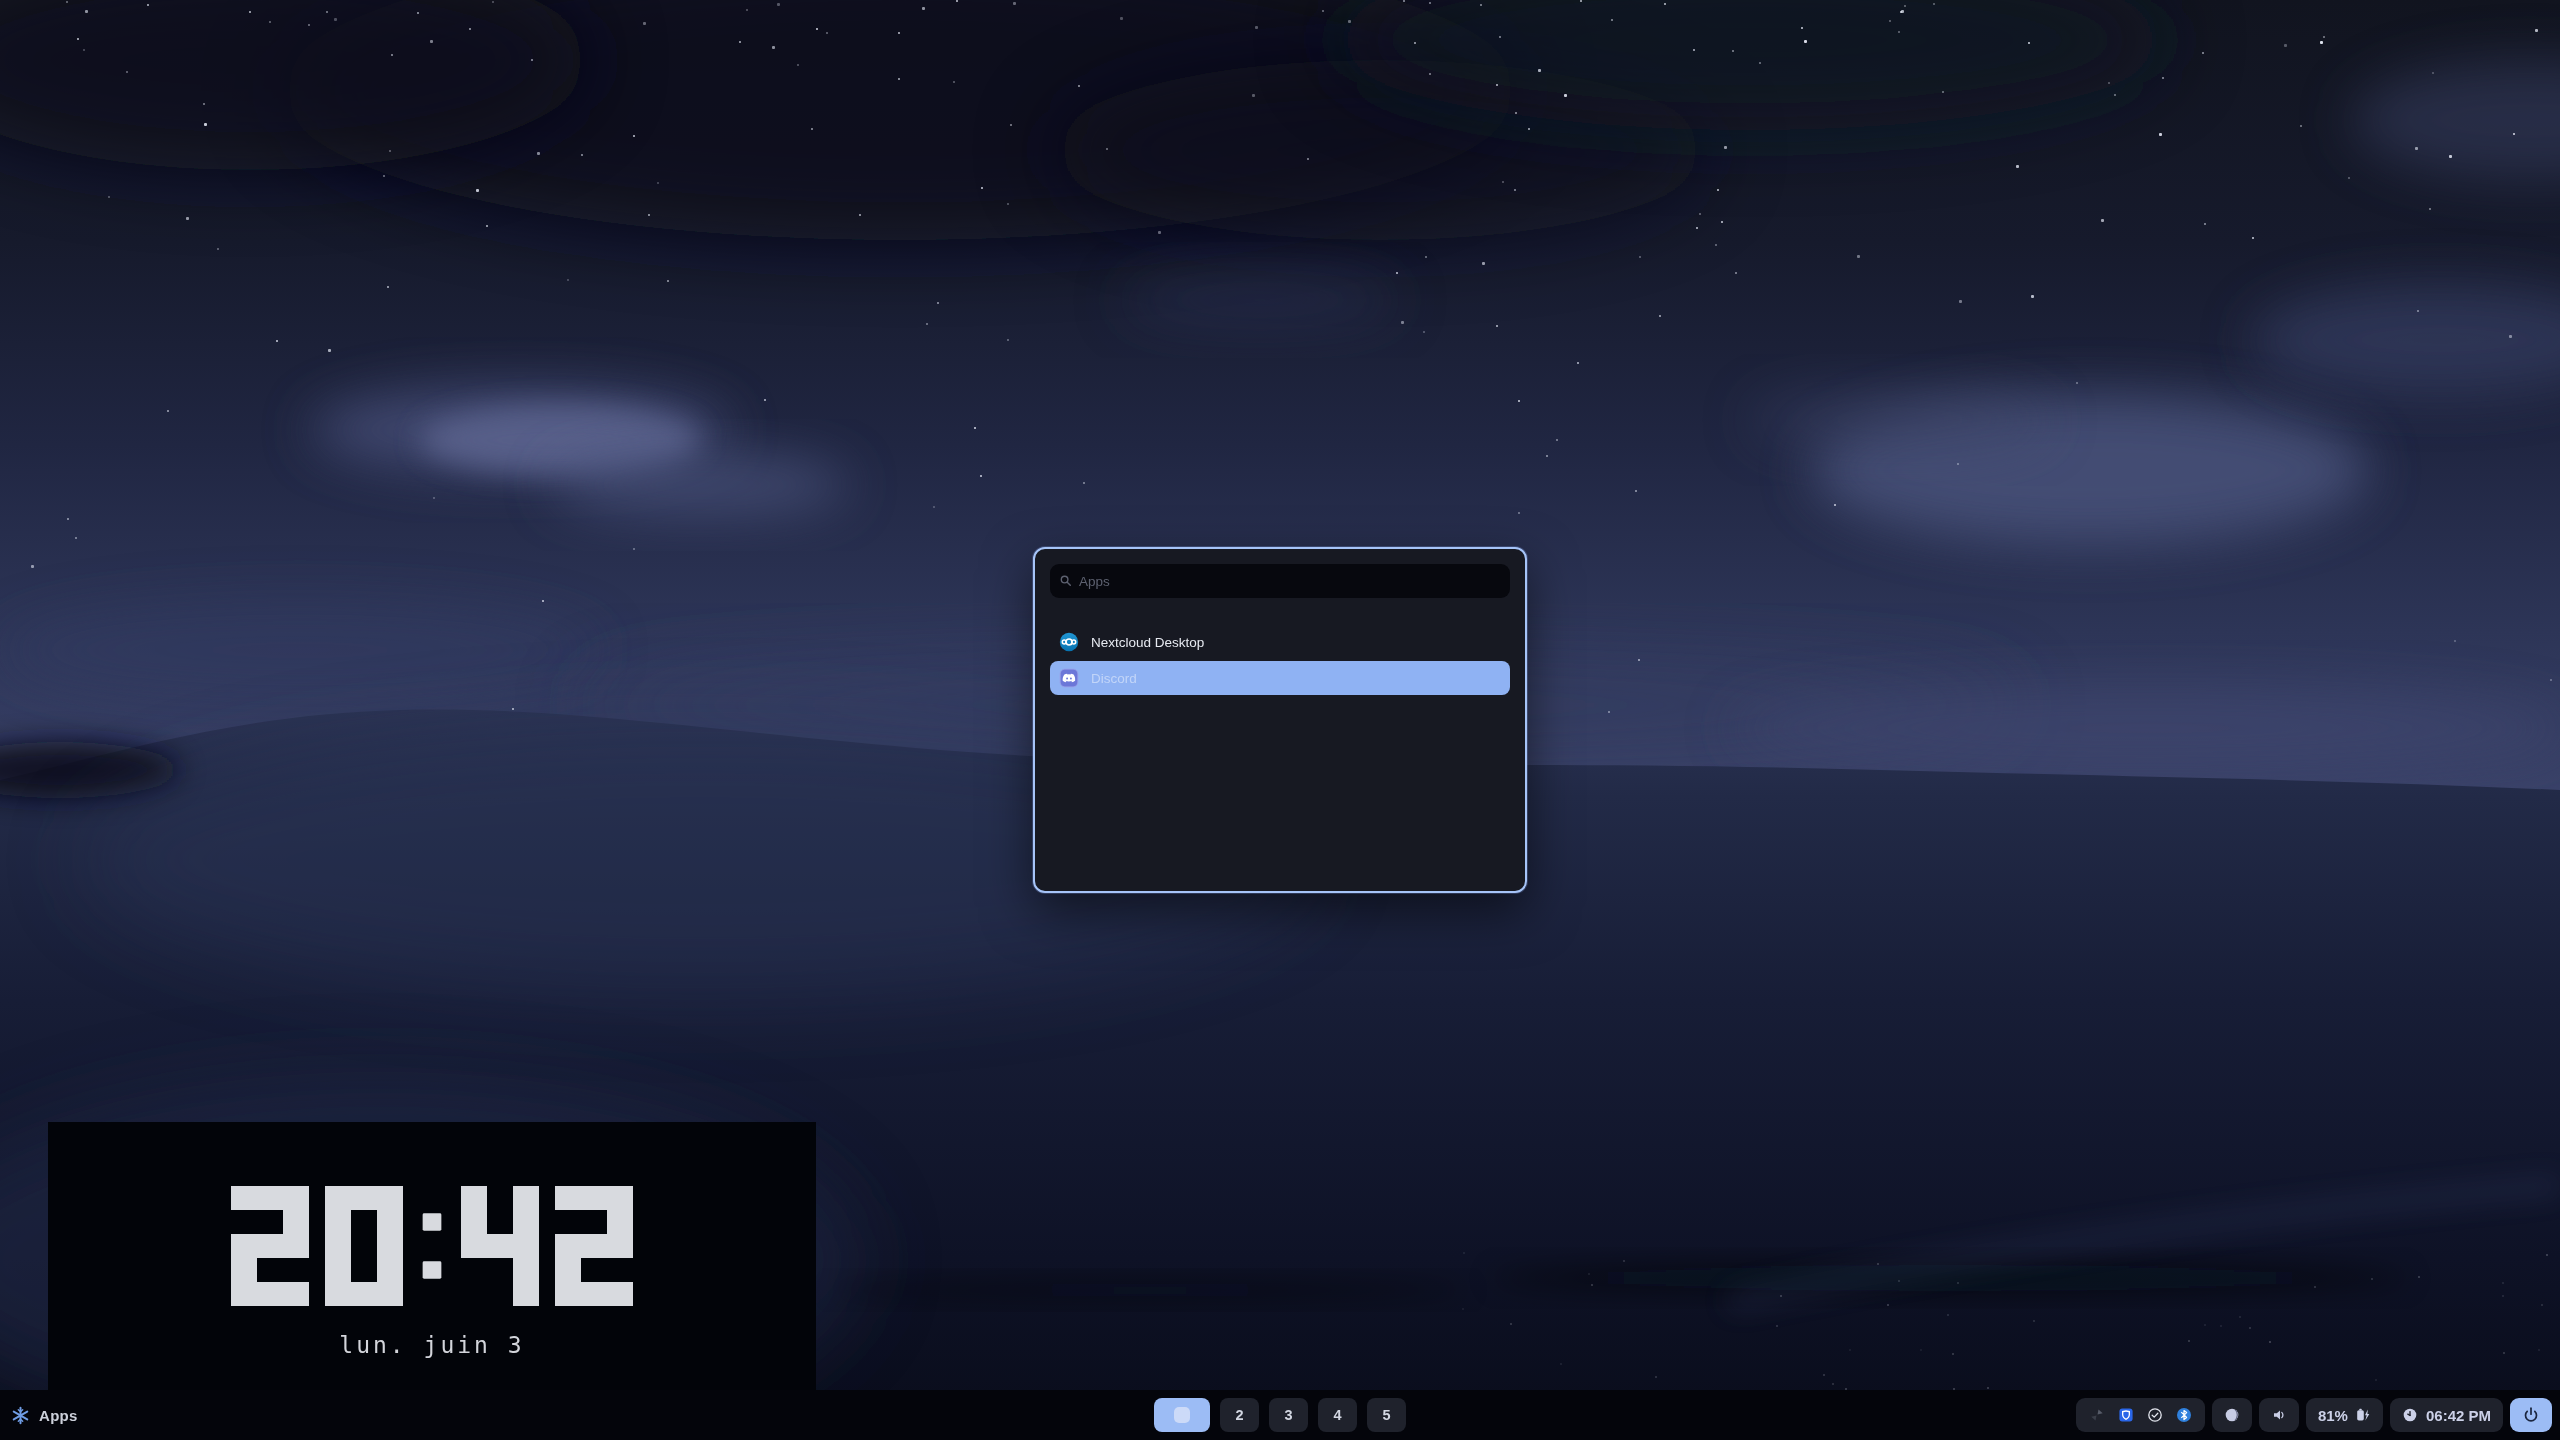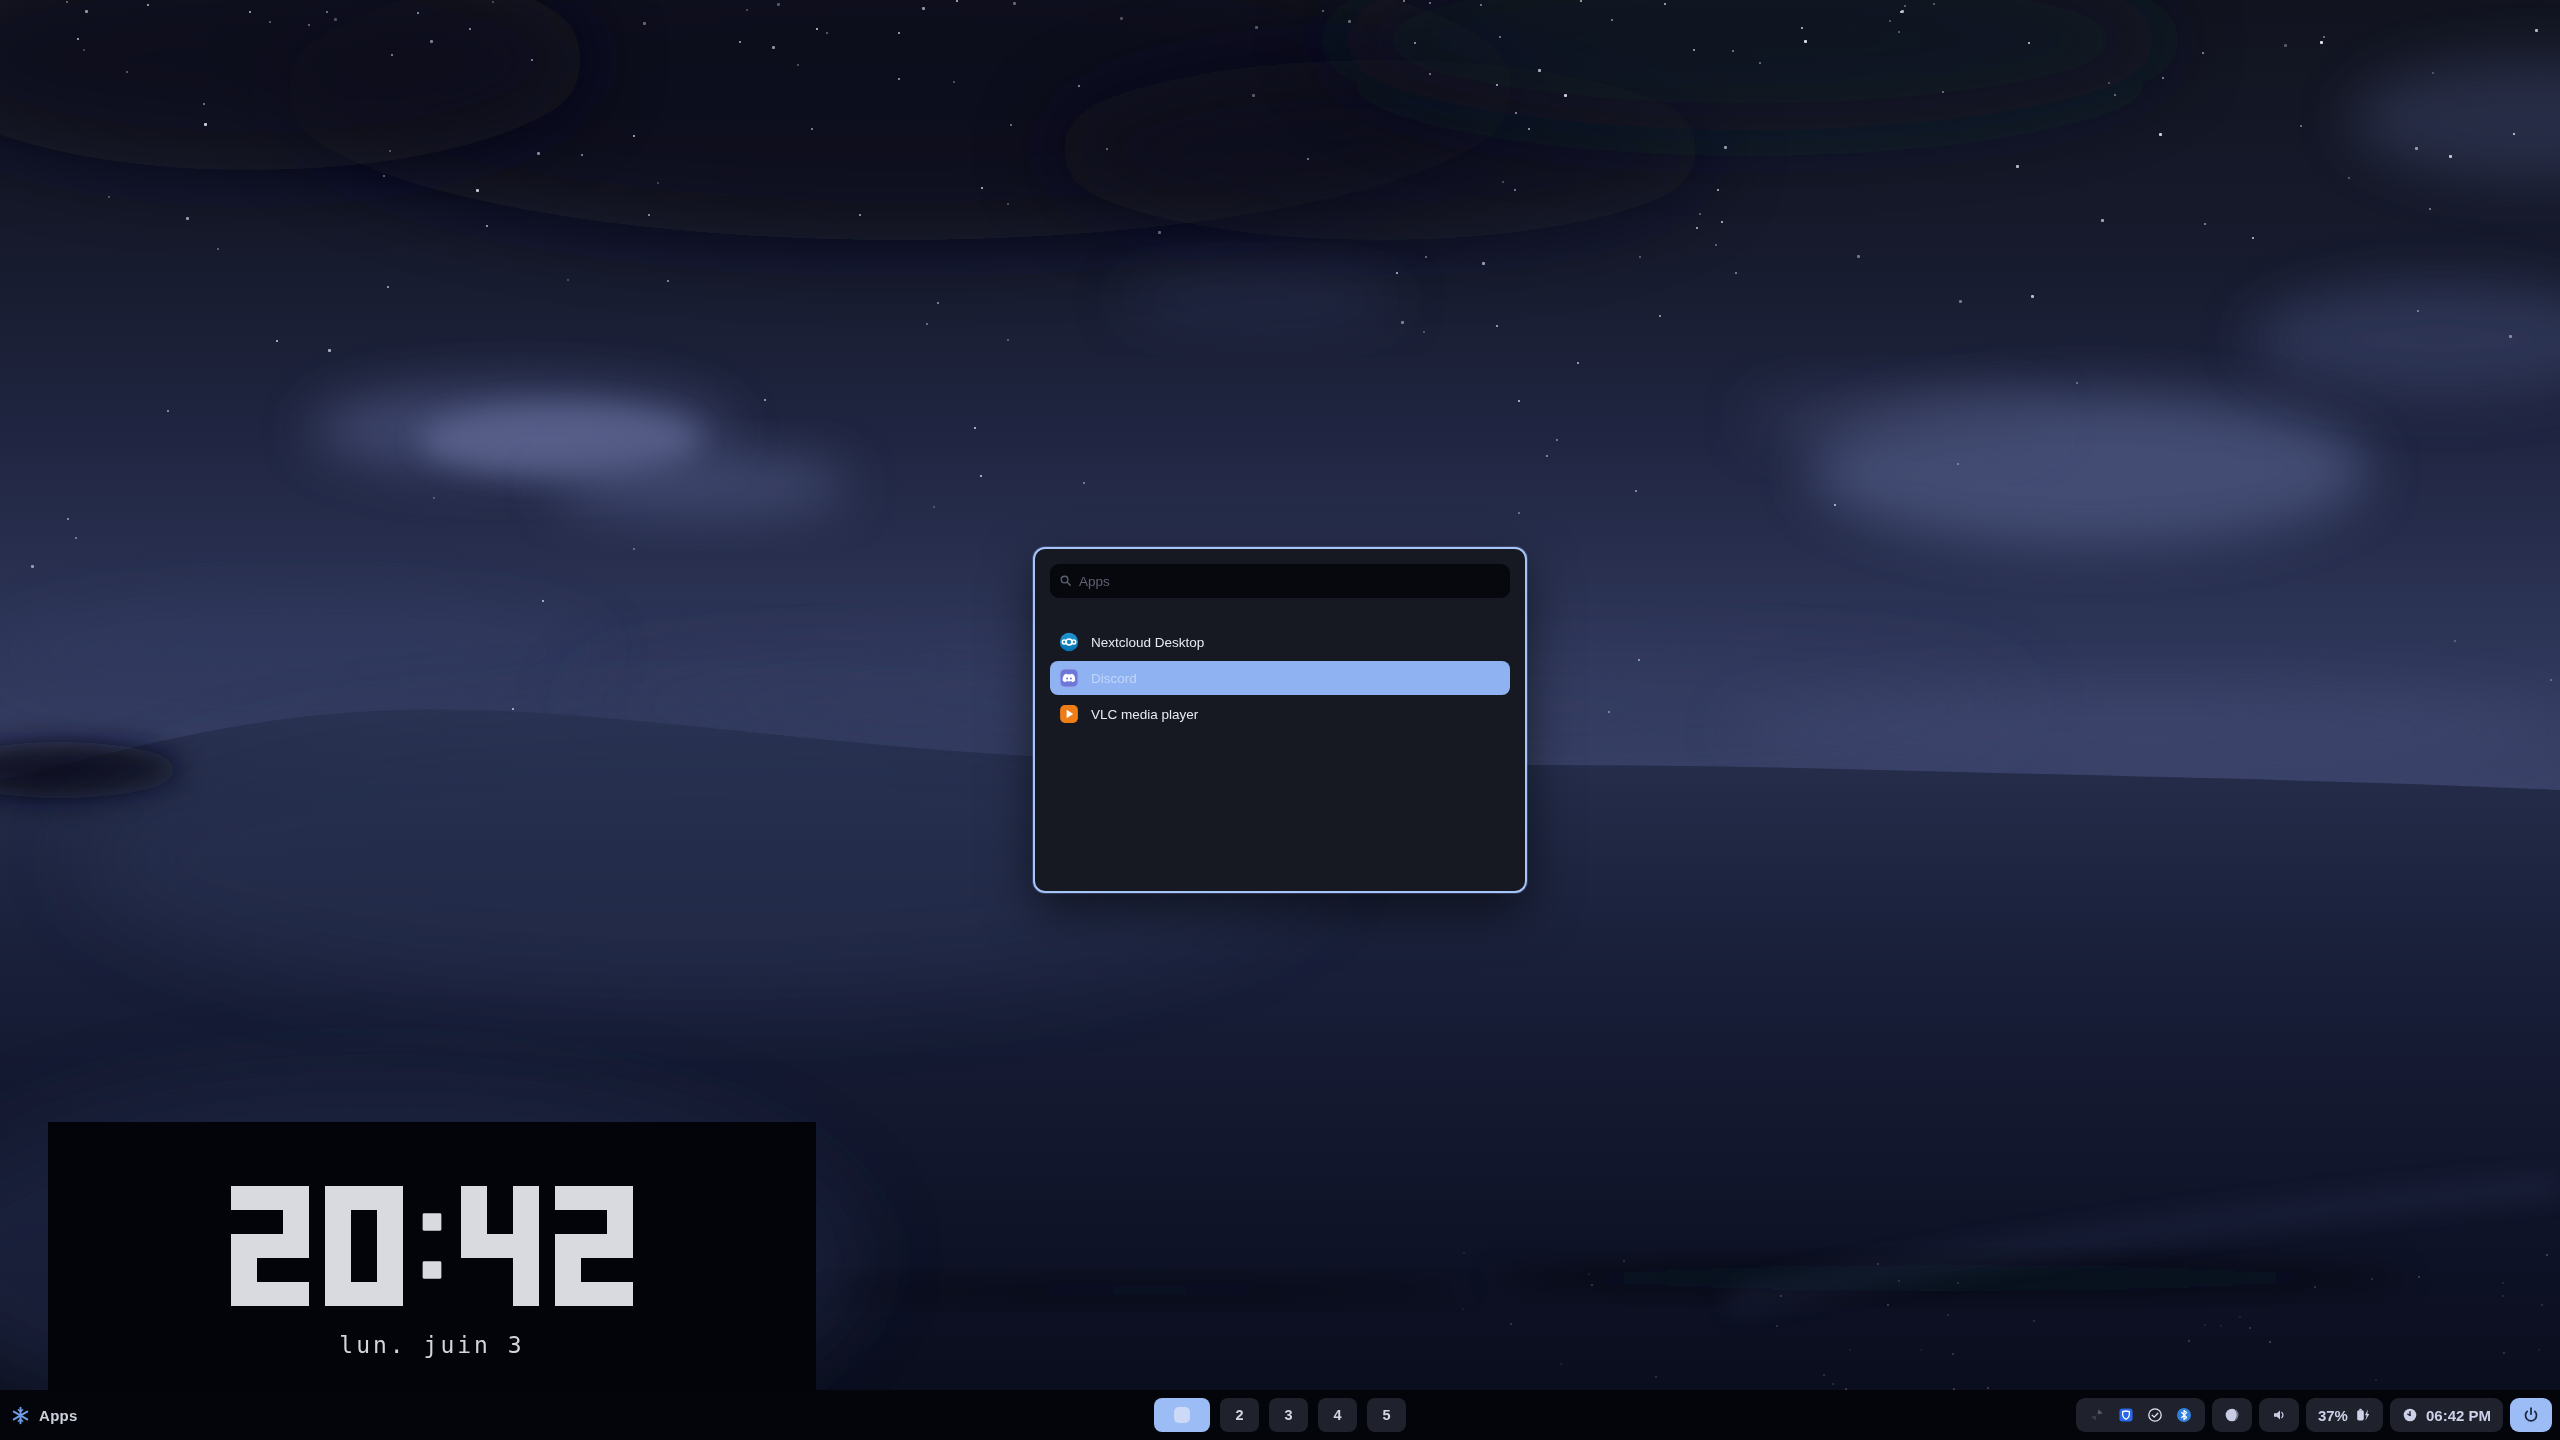--- a/index.html
+++ b/index.html
@@ -500,28 +500,20 @@
       <span class="app-label">Nextcloud Desktop</span>
     </li>
         <li class="app-row selected">
       <span class="app-icon">
         <svg width="20" height="20" viewBox="0 0 20 20">
               <use href="#ic-discord"></use>
             </svg>
       </span>
       <span class="app-label">Discord</span>
     </li>
-        <li class="app-row">
-      <span class="app-icon">
-        <svg width="20" height="20" viewBox="0 0 20 20">
-              <use href="#ic-vlc"></use>
-            </svg>
-      </span>
-      <span class="app-label">VLC media player</span>
-    </li>
       </ul>
   </div>
 
   <div class="taskbar">
     <div class="bar-left">
       <svg class="ticon" width="19" height="19" viewBox="0 0 18 18">
         <g stroke="#6f9ce4" stroke-width="1.9" stroke-linecap="round">
           <line x1="9" y1="1.6" x2="9" y2="16.4"></line>
           <line x1="2.6" y1="5.3" x2="15.4" y2="12.7"></line>
           <line x1="2.6" y1="12.7" x2="15.4" y2="5.3"></line>
@@ -582,21 +574,21 @@
           <path d="M10.2 2.3 A6.3 6.3 0 0 1 10.2 13.7 A7.6 7.6 0 0 0 10.2 2.3 Z" fill="#515671"></path>
         </svg>
       </div>
       <div class="grp sq">
         <svg class="ticon" width="16" height="16" viewBox="0 0 16 16">
           <path d="M3 6.2 H5.8 L9 3.6 V12.4 L5.8 9.8 H3 Z" fill="#c9cee6"></path>
           <path d="M10.8 5.4 A3.6 3.6 0 0 1 10.8 10.6" fill="none" stroke="#c9cee6" stroke-width="1.3" stroke-linecap="round"></path>
         </svg>
       </div>
       <div class="grp batt">
-        <span class="grp-text">37%</span>
+        <span class="grp-text">81%</span>
         <svg class="ticon" width="18" height="16" viewBox="0 0 18 16">
           <rect x="6.2" y="1.8" width="2.6" height="1.6" rx=".8" fill="#ccd1e8"></rect>
           <rect x="4.2" y="3.2" width="6.6" height="10.2" rx="1.6" fill="#ccd1e8"></rect>
           <polygon points="14.8,2.4 12,8.2 13.7,8.2 12.3,13.6 16.3,7 14.4,7" fill="#ccd1e8"></polygon>
         </svg>
       </div>
       <div class="grp clk">
         <svg class="ticon" width="16" height="16" viewBox="0 0 16 16">
           <circle cx="8" cy="8" r="6.3" fill="#ccd1e8"></circle>
           <line x1="8" y1="8.4" x2="8" y2="4.6" stroke="#1f222c" stroke-width="1.4" stroke-linecap="round"></line>

